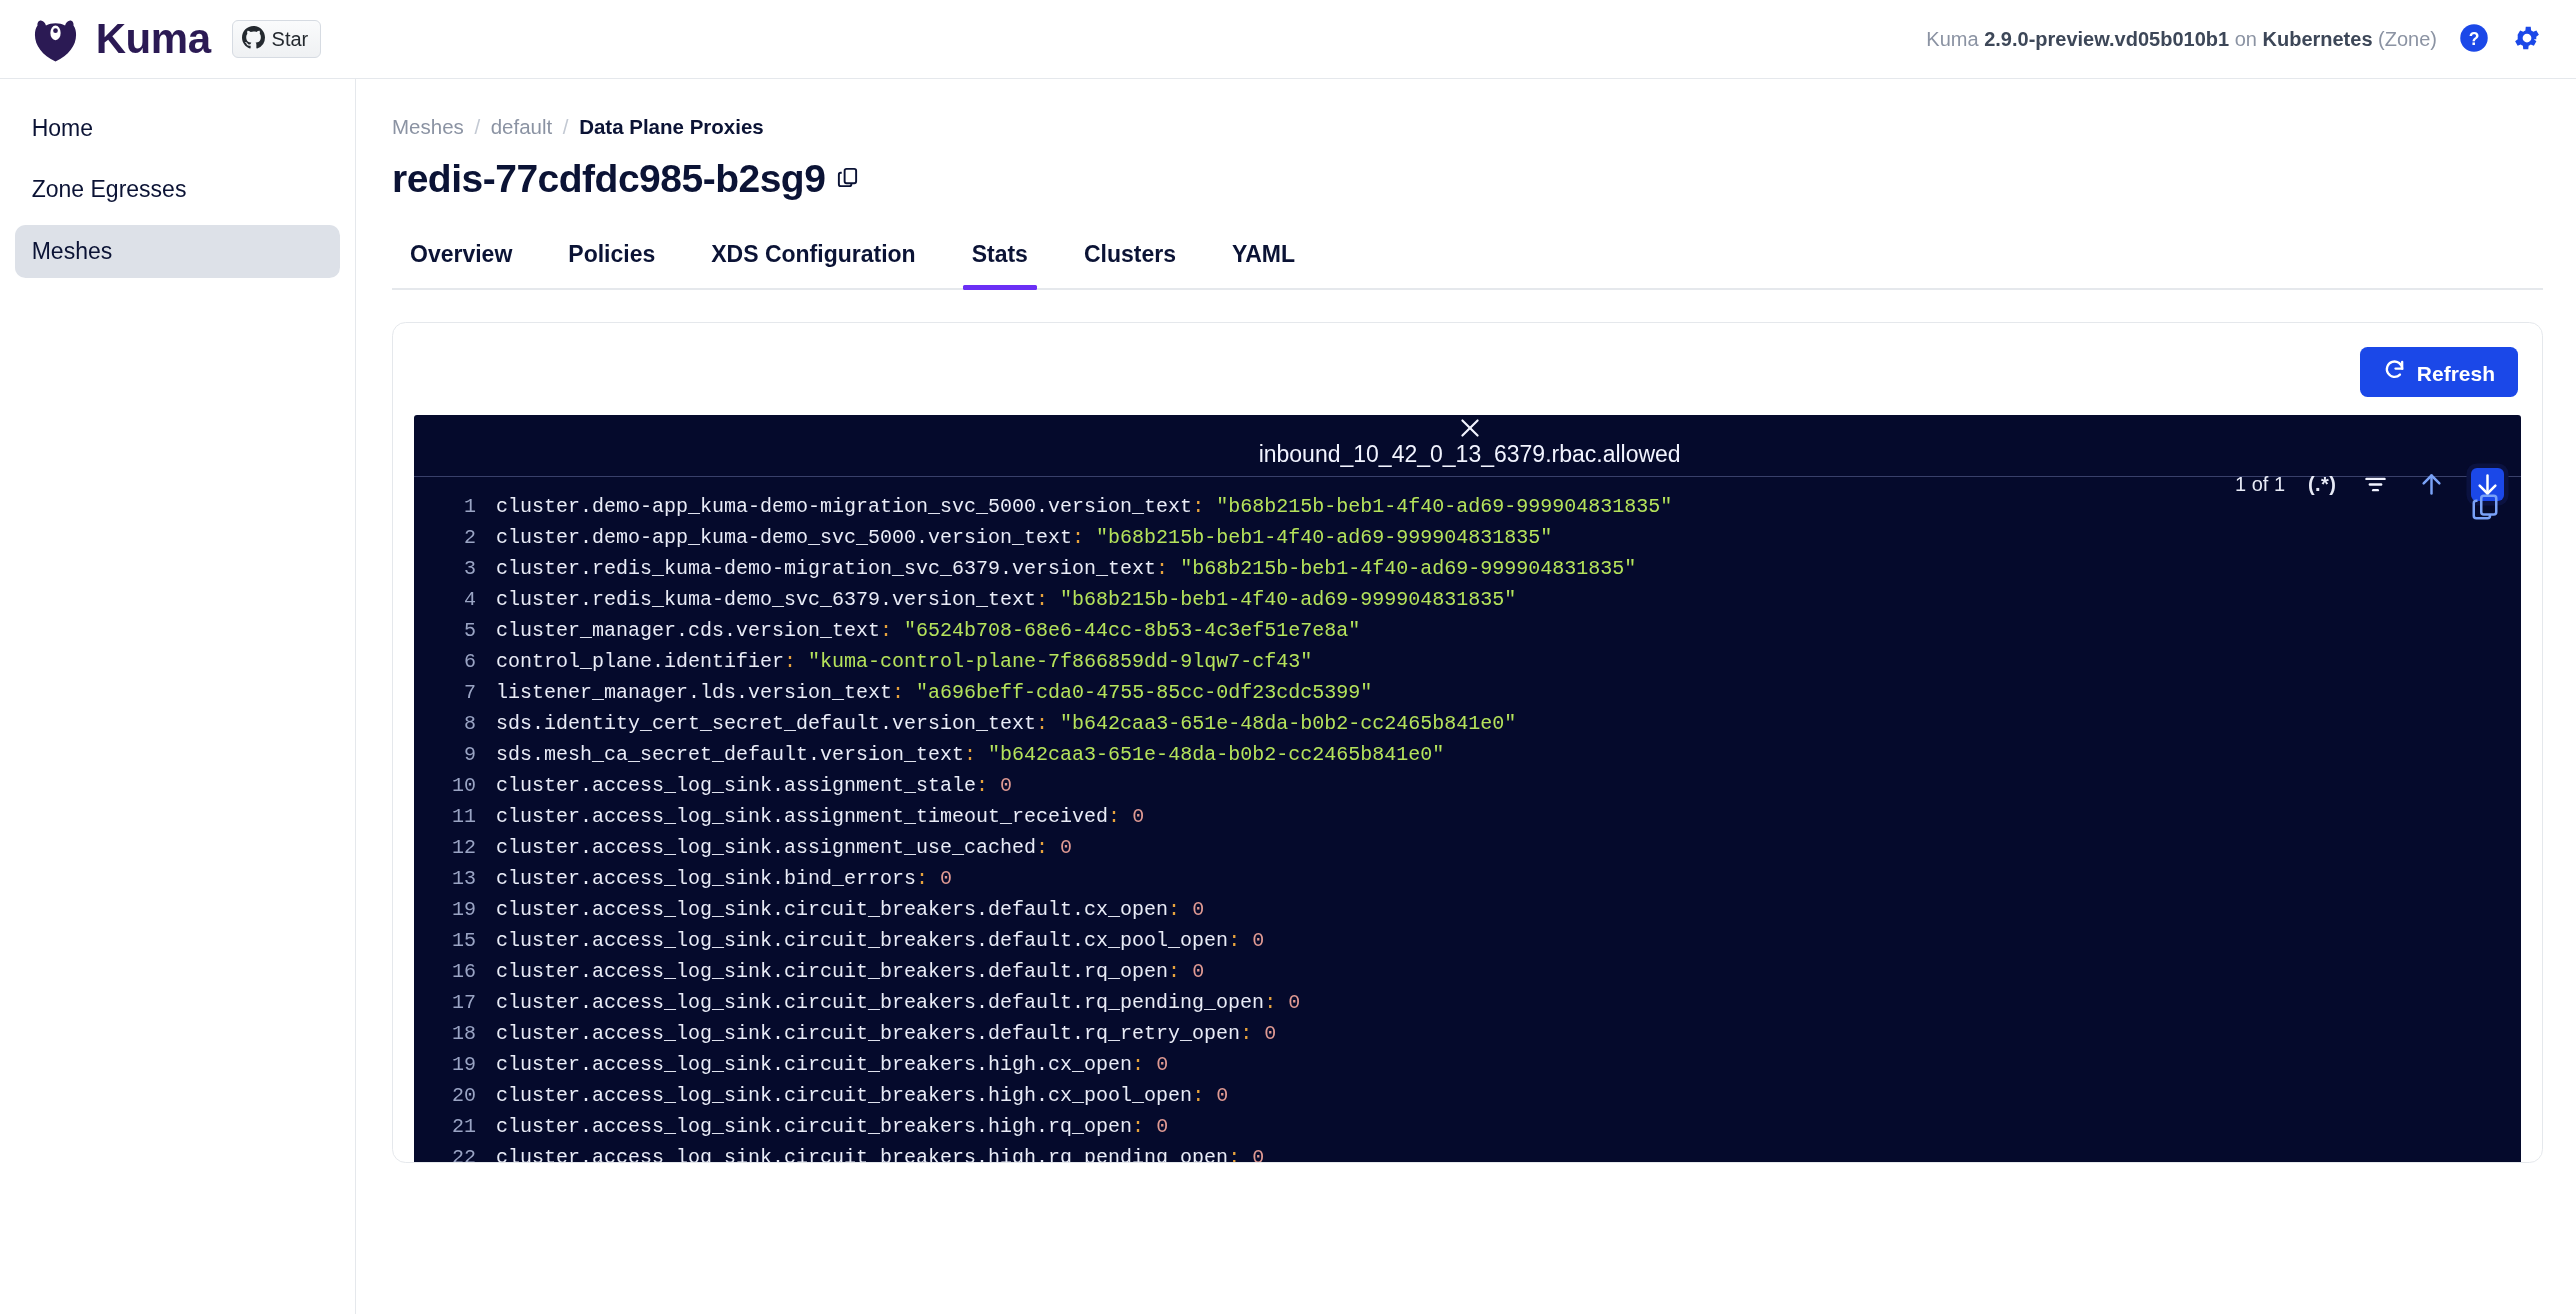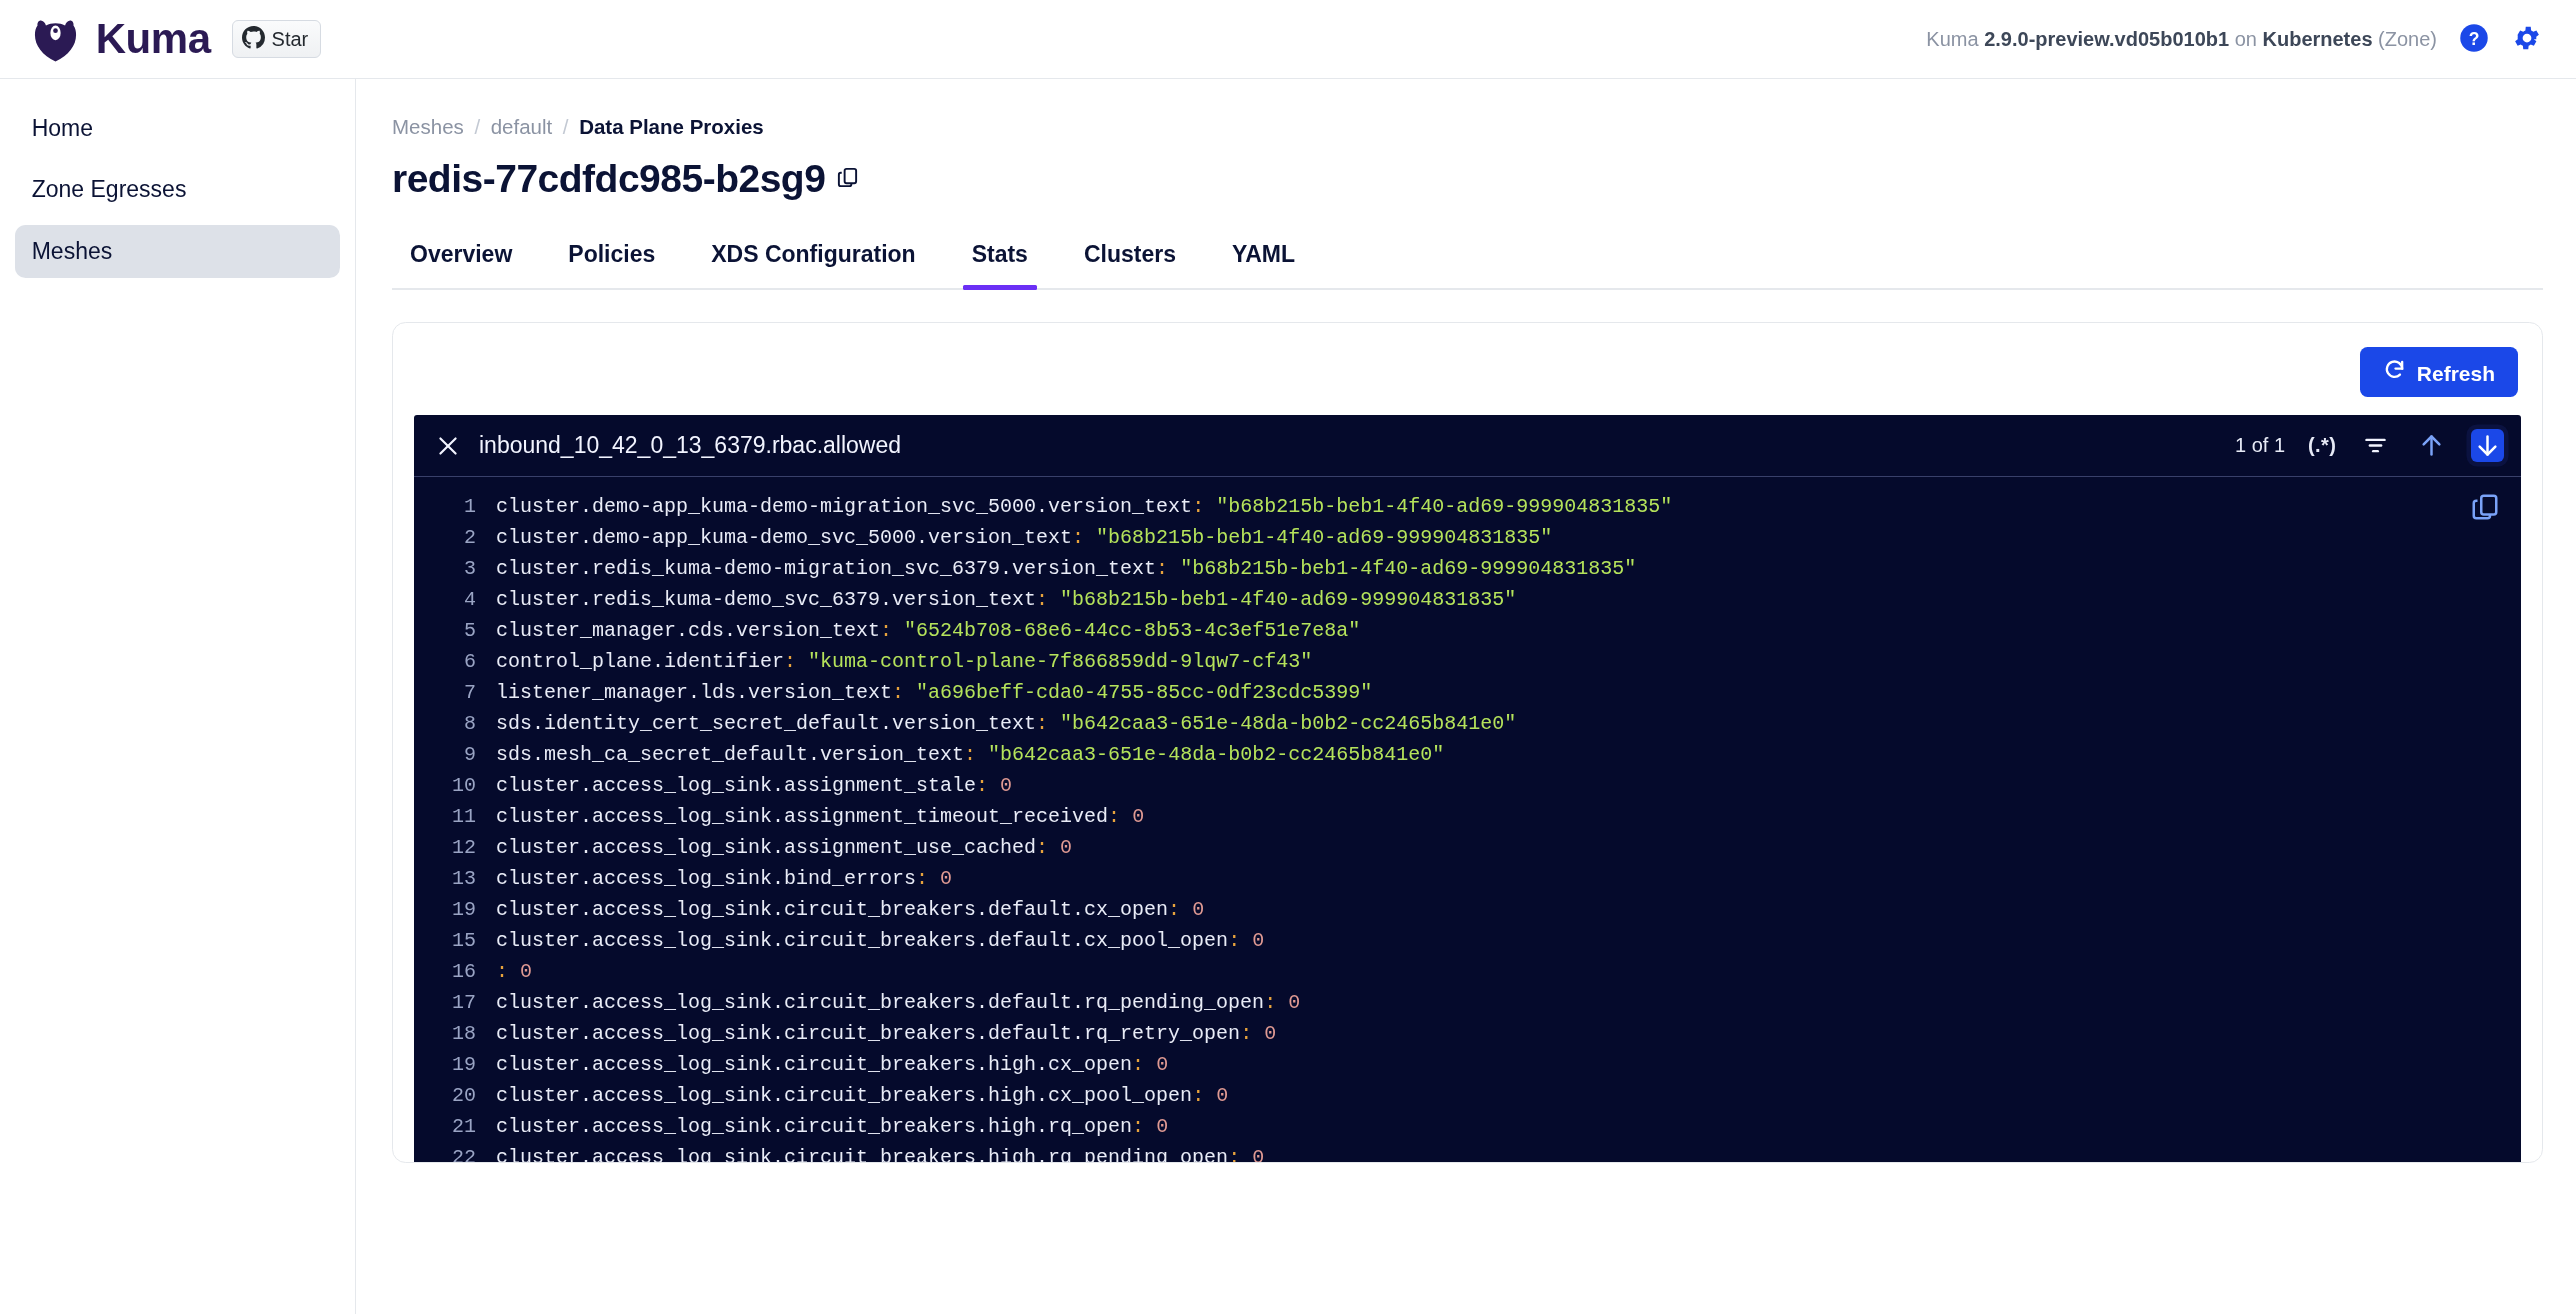--- a/index.html
+++ b/index.html
@@ -114,21 +114,21 @@
     border-radius: 7.6px; padding: 11.4px 23px;
     font-size: 21px; font-weight: 700;
   }
 
   
   .code-panel { background: #050a2c; border-radius: 3px; overflow: hidden; }
   .search-bar {
     display: flex; align-items: center;
     height: 62px; padding: 0 16.7px 0 21px;
     border-bottom: 1.5px solid #39406a;
-    gap: 18px;
+    flex-direction: column;
   }
   .search-close { width: 26px; height: 26px; flex: 0 0 26px; }
   .search-value {
     font-size: 23px; color: #f2f4ff;
     font-family: "Liberation Sans", sans-serif;
     white-space: nowrap;
   }
   .search-right { margin-left: auto; display: flex; align-items: center; gap: 23px; }
   .match-count { font-size: 20px; color: #e7eaf6; }
   .regex-toggle { font-size: 20px; color: #e7eaf6; font-weight: 700; letter-spacing: 0.4px; }
@@ -317,21 +317,21 @@
               <div class="code-line"><span class="ln">6</span><span class="tok-key">control_plane.identifier</span><span class="tok-colon">:</span><span class="tok-str"> "kuma-control-plane-7f866859dd-9lqw7-cf43"</span></div>
               <div class="code-line"><span class="ln">7</span><span class="tok-key">listener_manager.lds.version_text</span><span class="tok-colon">:</span><span class="tok-str"> "a696beff-cda0-4755-85cc-0df23cdc5399"</span></div>
               <div class="code-line"><span class="ln">8</span><span class="tok-key">sds.identity_cert_secret_default.version_text</span><span class="tok-colon">:</span><span class="tok-str"> "b642caa3-651e-48da-b0b2-cc2465b841e0"</span></div>
               <div class="code-line"><span class="ln">9</span><span class="tok-key">sds.mesh_ca_secret_default.version_text</span><span class="tok-colon">:</span><span class="tok-str"> "b642caa3-651e-48da-b0b2-cc2465b841e0"</span></div>
               <div class="code-line"><span class="ln">10</span><span class="tok-key">cluster.access_log_sink.assignment_stale</span><span class="tok-colon">:</span><span class="tok-num"> 0</span></div>
               <div class="code-line"><span class="ln">11</span><span class="tok-key">cluster.access_log_sink.assignment_timeout_received</span><span class="tok-colon">:</span><span class="tok-num"> 0</span></div>
               <div class="code-line"><span class="ln">12</span><span class="tok-key">cluster.access_log_sink.assignment_use_cached</span><span class="tok-colon">:</span><span class="tok-num"> 0</span></div>
               <div class="code-line"><span class="ln">13</span><span class="tok-key">cluster.access_log_sink.bind_errors</span><span class="tok-colon">:</span><span class="tok-num"> 0</span></div>
               <div class="code-line"><span class="ln">19</span><span class="tok-key">cluster.access_log_sink.circuit_breakers.default.cx_open</span><span class="tok-colon">:</span><span class="tok-num"> 0</span></div>
               <div class="code-line"><span class="ln">15</span><span class="tok-key">cluster.access_log_sink.circuit_breakers.default.cx_pool_open</span><span class="tok-colon">:</span><span class="tok-num"> 0</span></div>
-              <div class="code-line"><span class="ln">16</span><span class="tok-colon">:</span><span class="tok-num"> 0</span></div>
+              <div class="code-line"><span class="ln">16</span><span class="tok-key">cluster.access_log_sink.circuit_breakers.default.rq_open</span><span class="tok-colon">:</span><span class="tok-num"> 0</span></div>
               <div class="code-line"><span class="ln">17</span><span class="tok-key">cluster.access_log_sink.circuit_breakers.default.rq_pending_open</span><span class="tok-colon">:</span><span class="tok-num"> 0</span></div>
               <div class="code-line"><span class="ln">18</span><span class="tok-key">cluster.access_log_sink.circuit_breakers.default.rq_retry_open</span><span class="tok-colon">:</span><span class="tok-num"> 0</span></div>
               <div class="code-line"><span class="ln">19</span><span class="tok-key">cluster.access_log_sink.circuit_breakers.high.cx_open</span><span class="tok-colon">:</span><span class="tok-num"> 0</span></div>
               <div class="code-line"><span class="ln">20</span><span class="tok-key">cluster.access_log_sink.circuit_breakers.high.cx_pool_open</span><span class="tok-colon">:</span><span class="tok-num"> 0</span></div>
               <div class="code-line"><span class="ln">21</span><span class="tok-key">cluster.access_log_sink.circuit_breakers.high.rq_open</span><span class="tok-colon">:</span><span class="tok-num"> 0</span></div>
               <div class="code-line"><span class="ln">22</span><span class="tok-key">cluster.access_log_sink.circuit_breakers.high.rq_pending_open</span><span class="tok-colon">:</span><span class="tok-num"> 0</span></div>
             </div>
         </div>
 
       </div>

